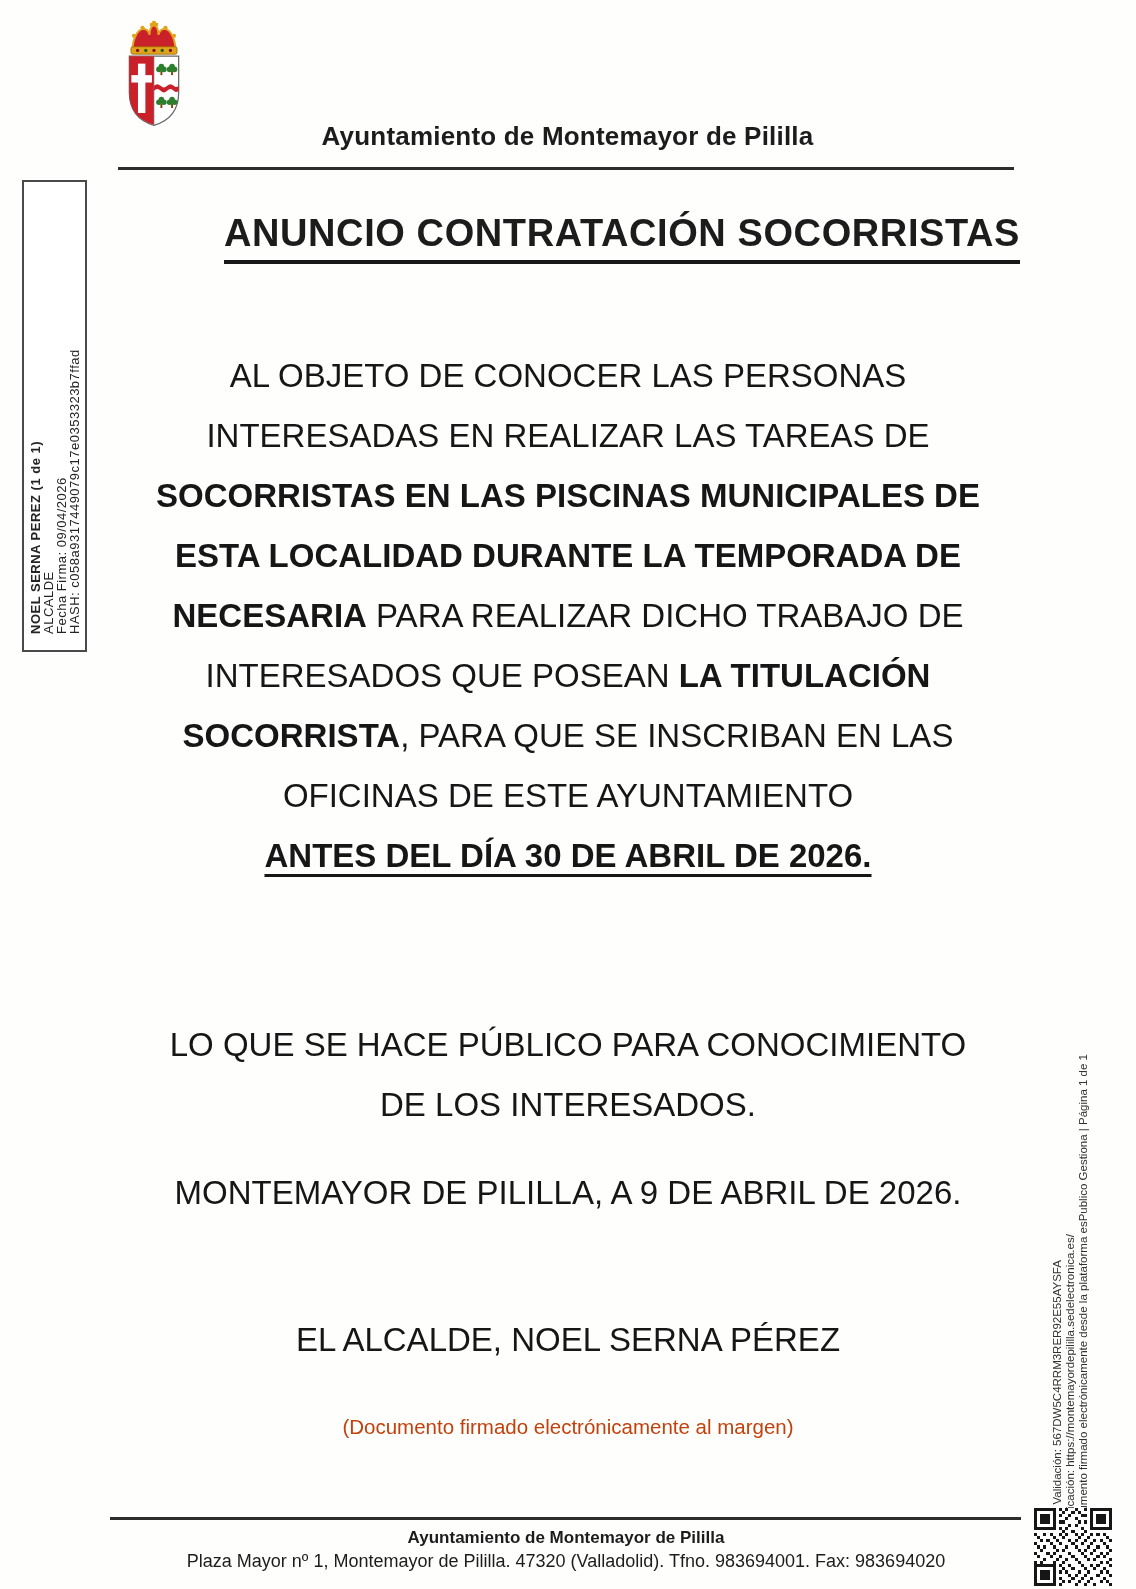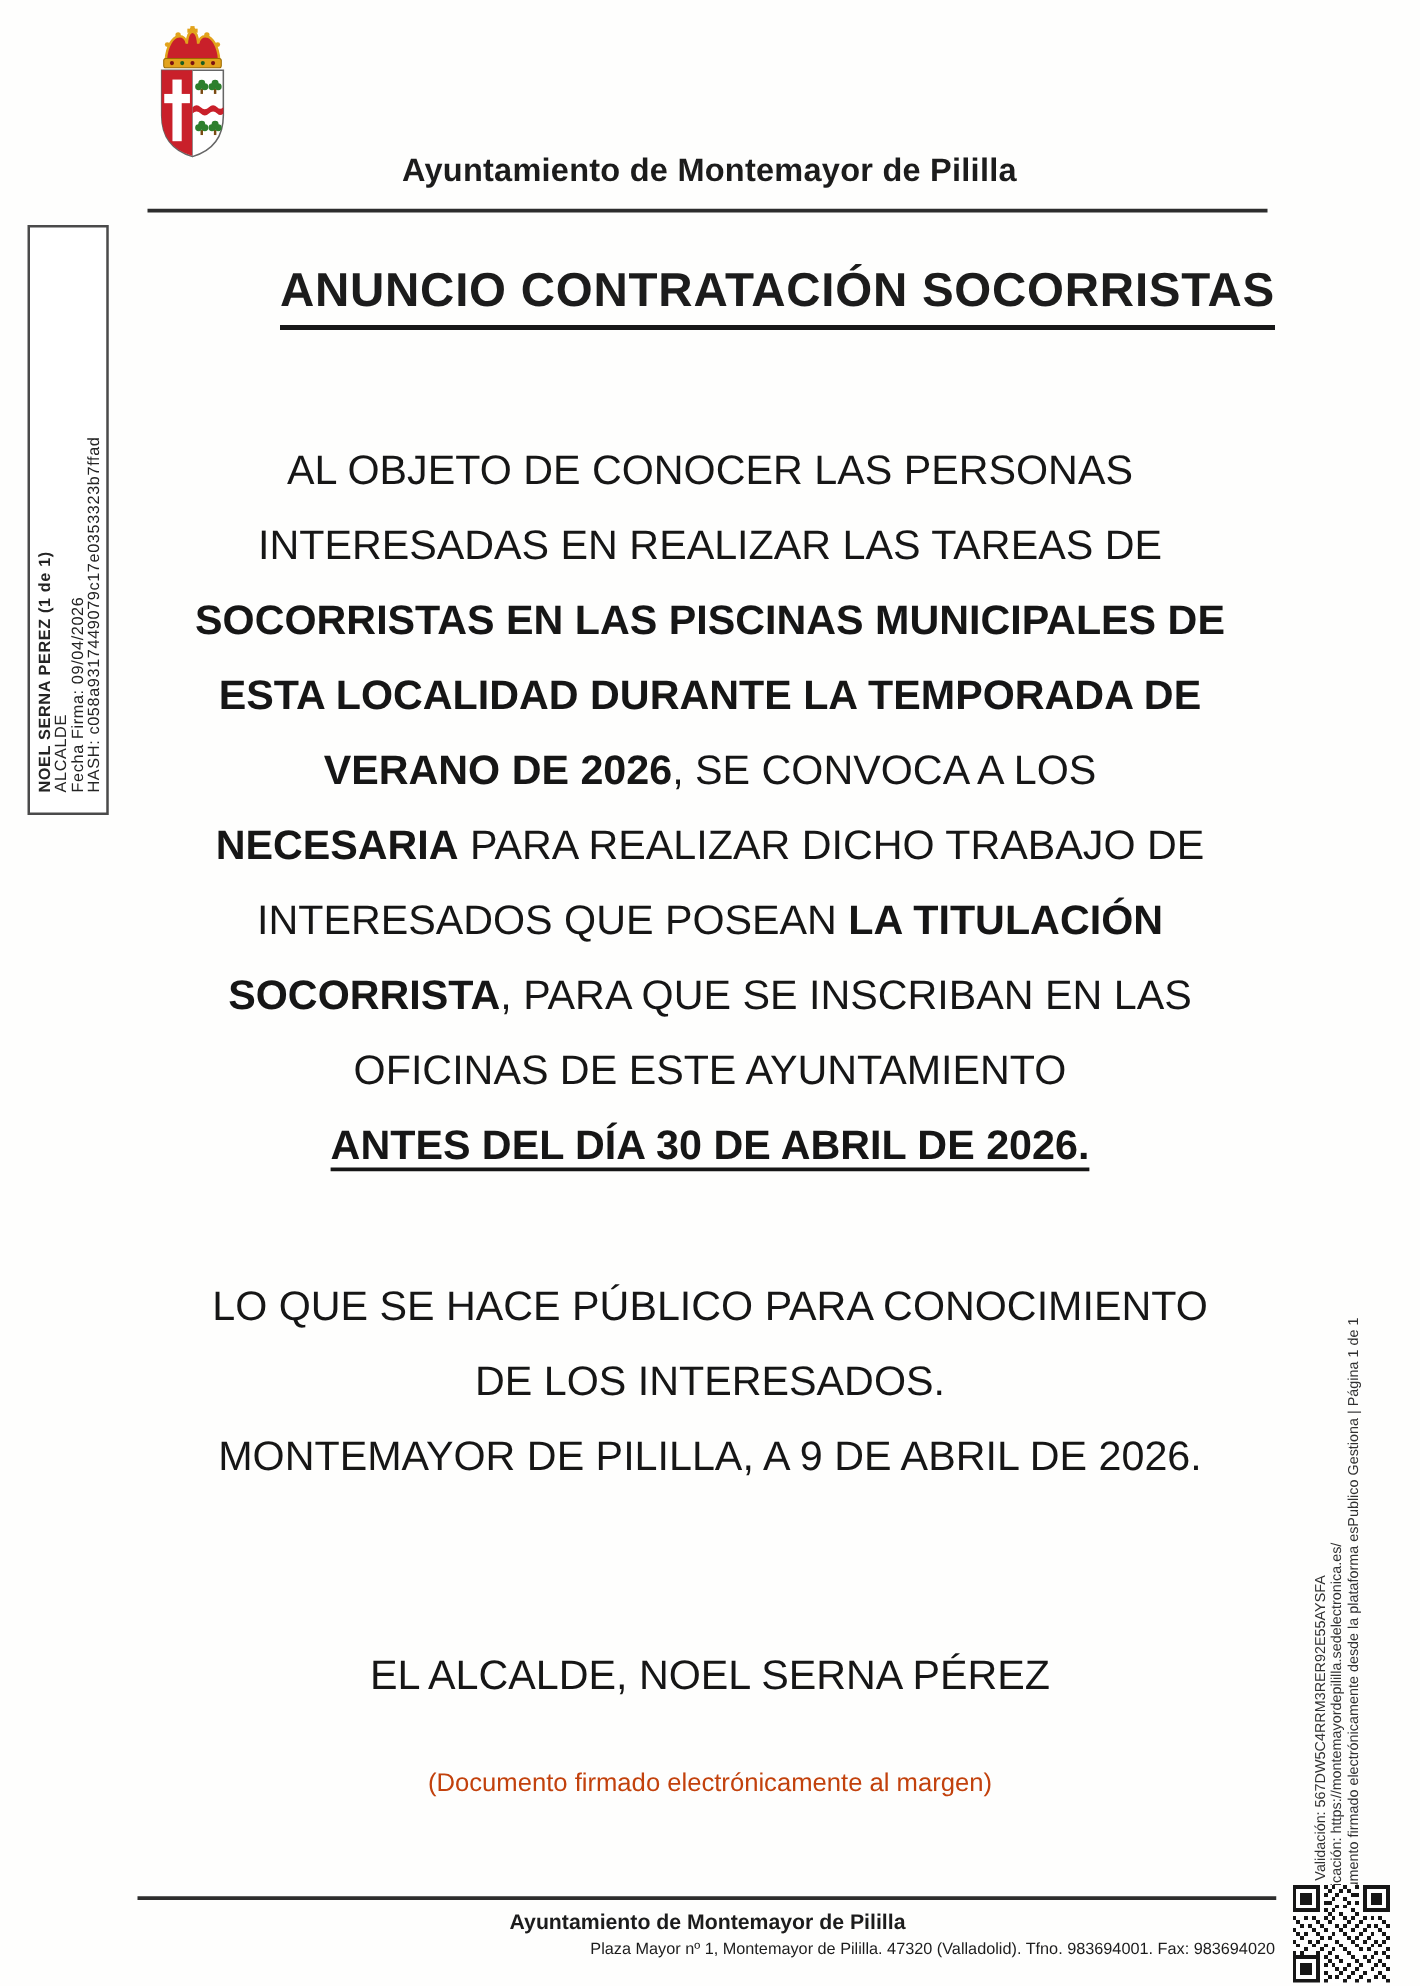--- a/index.html
+++ b/index.html
@@ -20,29 +20,29 @@
   
   .right-margin{left:1051px;top:1532px;font-size:11.5px;line-height:13px;color:#303030;}
   
   .doc-title{position:absolute;left:115px;top:212px;width:905px;text-align:right;
     font-size:38px;font-weight:bold;letter-spacing:.6px;}
   .doc-title span{display:inline-block;border-bottom:4px solid #181818;padding-bottom:5px;}
   
   .body-block{position:absolute;left:112px;width:912px;text-align:center;font-size:33px;line-height:60px;color:#161616;}
   .blk1{top:346px;}
   .blk2{top:1015px;}
-  .dateline{top:1135px;}
+  .dateline{top:1163px;}
   .signline{top:1310px;}
   .b{font-weight:bold;}
   .bu{font-weight:bold;text-decoration:underline;text-decoration-thickness:3px;text-underline-offset:7px;}
   .note{position:absolute;left:112px;top:1415px;width:912px;text-align:center;font-size:20.5px;color:#c2410c;}
   
   .footer-rule{position:absolute;left:110px;top:1517px;width:911px;height:2.5px;background:#2d2d2d;}
   .footer-name{position:absolute;left:112px;top:1528px;width:908px;text-align:center;font-size:17px;font-weight:bold;}
-  .footer-addr{position:absolute;left:112px;top:1551px;width:908px;text-align:right;font-size:13px;}
+  .footer-addr{position:absolute;left:112px;top:1551px;width:908px;text-align:center;font-size:18px;}
   
   .crest{position:absolute;left:117px;top:20px;}
   .qr{position:absolute;left:1034px;top:1508px;}
 </style>
 </head>
 <body>
 
 <div class="page">
 
   <svg class="crest" width="74" height="107" viewBox="0 0 90 130" xmlns="http://www.w3.org/2000/svg">
@@ -114,21 +114,20 @@
 
   <div class="doc-title">
     <span>ANUNCIO CONTRATACIÓN SOCORRISTAS</span>
   </div>
 
   <div class="body-block blk1">
     <div><span>AL OBJETO DE CONOCER LAS PERSONAS</span></div>
     <div><span>INTERESADAS EN REALIZAR LAS TAREAS DE</span></div>
     <div><span class="b">SOCORRISTAS EN LAS PISCINAS MUNICIPALES DE</span></div>
     <div><span class="b">ESTA LOCALIDAD DURANTE LA TEMPORADA DE</span></div>
-    <div><span class="b">VERANO DE 2026</span><span>, SE CONVOCA A LOS</span></div>
     <div><span class="b">NECESARIA</span><span> PARA REALIZAR DICHO TRABAJO DE</span></div>
     <div><span>INTERESADOS QUE POSEAN </span><span class="b">LA TITULACIÓN</span></div>
     <div><span class="b">SOCORRISTA</span><span>, PARA QUE SE INSCRIBAN EN LAS</span></div>
     <div><span>OFICINAS DE ESTE AYUNTAMIENTO</span></div>
     <div><span class="bu">ANTES DEL DÍA 30 DE ABRIL DE 2026.</span></div>
   </div>
 
   <div class="body-block blk2">
     <div><span>LO QUE SE HACE PÚBLICO PARA CONOCIMIENTO</span></div>
     <div><span>DE LOS INTERESADOS.</span></div>

